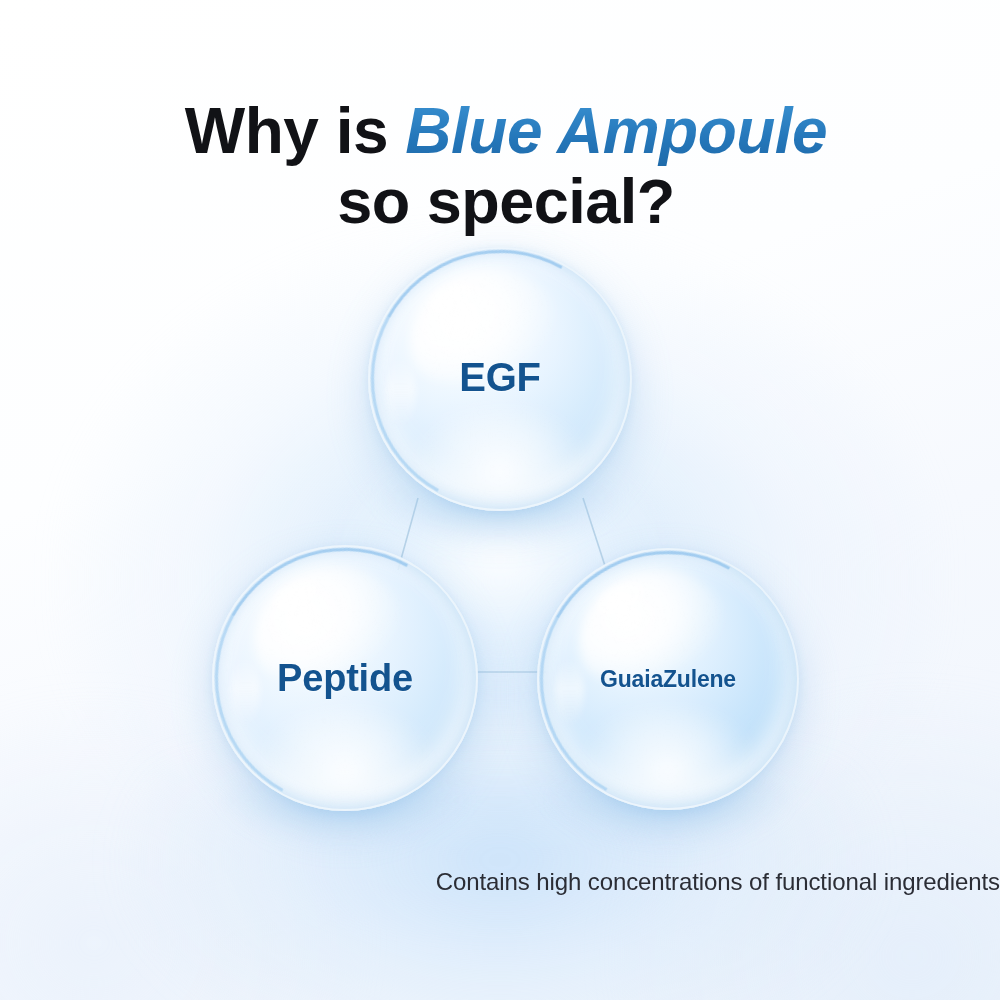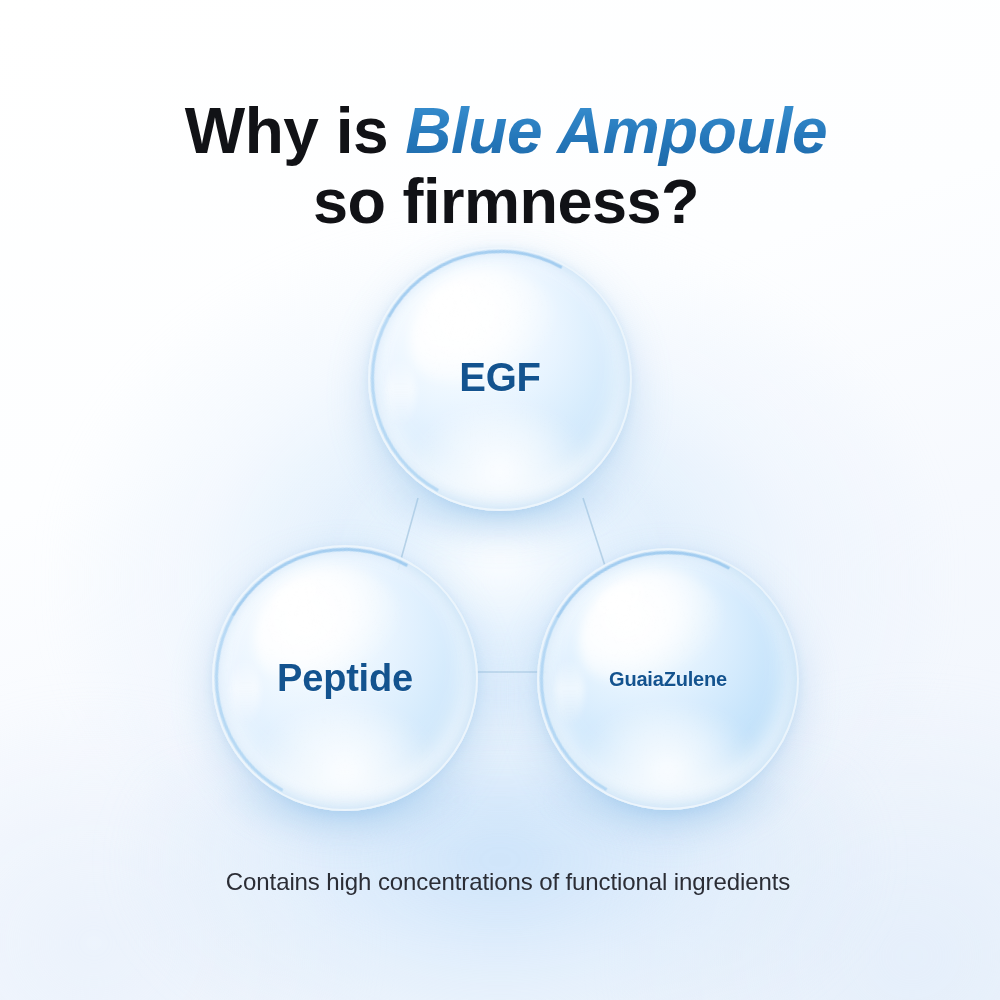--- a/index.html
+++ b/index.html
@@ -277,40 +277,40 @@
   #sphere-peptide {
     left: 212px; top: 545px;
     width: 266px; height: 266px;
   }
   #sphere-peptide .label { font-size: 38px; }
 
   #sphere-guaiazulene {
     left: 537px; top: 548px;
     width: 262px; height: 262px;
   }
-  #sphere-guaiazulene .label { font-size: 20px; }
+  #sphere-guaiazulene .label { font-size: 23px; }
   
   #sphere-guaiazulene .ball {
     background:
       radial-gradient(circle at 36% 28%,
         rgba(255,255,255,0.94) 0%,
         rgba(240,249,255,0.85) 16%,
         rgba(218,238,254,0.80) 36%,
         rgba(191,225,251,0.85) 60%,
         rgba(158,207,244,0.92) 83%,
         rgba(134,193,238,0.96) 95%,
         rgba(168,212,246,0.86) 100%);
   }
 
   
   .caption {
     position: absolute;
     left: 16px; right: 0;
     top: 862px;
-    text-align: center;
+    text-align: right;
     color: #2b2d35;
     font-size: 24px;
     line-height: 40px;
     font-weight: 400;
     letter-spacing: -0.1px;
     z-index: 6;
   }
   .caption .cline { display: block; white-space: nowrap; }
 </style>
 </head>
@@ -320,21 +320,21 @@
 
   <div class="bg-base"></div>
   <div class="bg-glow-center"></div>
   <div class="bg-corner-bl"></div>
   <div class="bg-corner-br"></div>
   <div class="bg-glow-lower"></div>
   <div class="bg-glow-core"></div>
 
   <h1 class="headline">
     <span class="line"><span class="plain">Why is </span><span class="accent">Blue Ampoule</span></span>
-    <span class="line line2">so firmness?</span>
+    <span class="line line2">so special?</span>
   </h1>
 
   <svg class="connectors" viewBox="0 0 1000 1000">
 
     <line x1="418" y1="498" x2="398" y2="570" stroke="#b8d3e8" stroke-width="1.6"></line>
 
     <line x1="583" y1="498" x2="607" y2="572" stroke="#b8d3e8" stroke-width="1.6"></line>
 
     <line x1="472" y1="672" x2="546" y2="672" stroke="#b8d3e8" stroke-width="1.6"></line>
   </svg>

